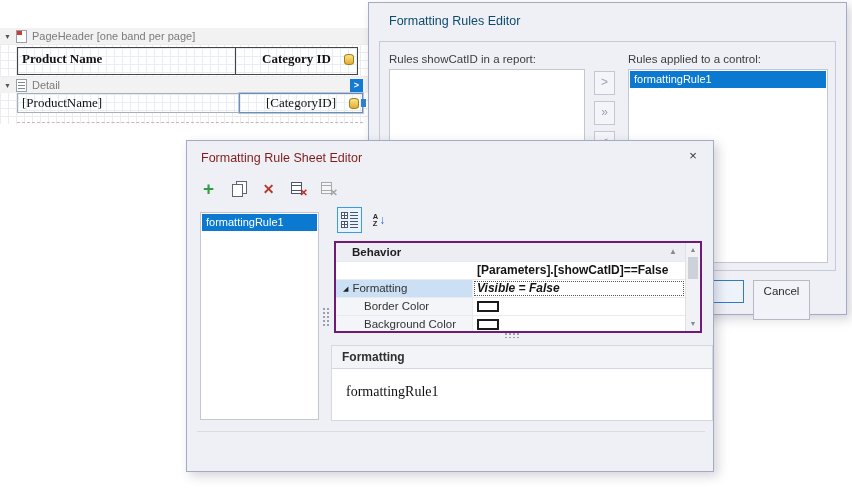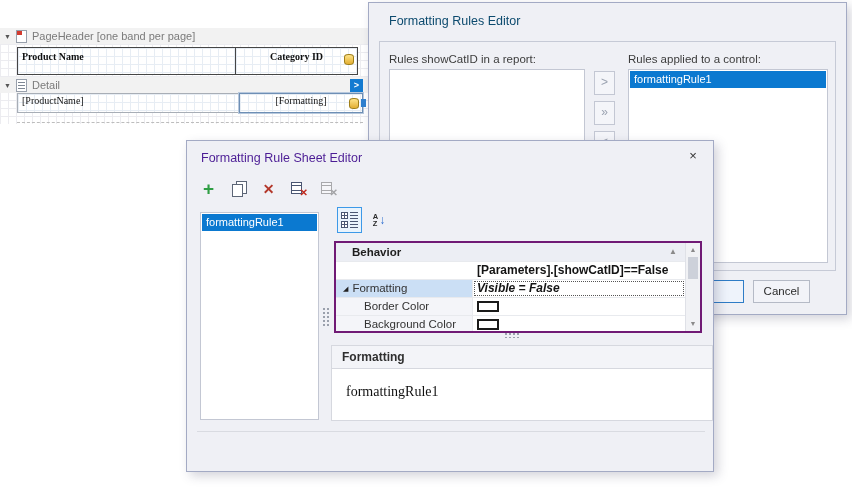--- a/index.html
+++ b/index.html
@@ -21,21 +21,21 @@
   .band-caption {
     position:absolute; left:0; width:368px; height:16px; background:#f2f2f2;
     display:flex; align-items:center; gap:5px; color:#7b7b7b; font-size:11px;
   }
   .band-caption .tri { font-size:7px; color:#555; margin-left:4px; }
   .band-icon { width:11px; height:13px; background:#fff; border:1px solid #98a0ac; position:relative; flex:0 0 auto; }
   .band-icon.pageheader::before { content:""; position:absolute; left:0; top:0; width:5px; height:4px; background:#d23b2f; }
   .band-icon.detail::before { content:""; position:absolute; left:1px; right:1px; top:2px; height:8px;
     background:repeating-linear-gradient(to bottom,#7e8794 0 1px,transparent 1px 3px); }
   .cell {
-    position:absolute; font-family:"Liberation Serif", serif; font-size:10px; color:#111;
+    position:absolute; font-family:"Liberation Serif", serif; font-size:13px; color:#111;
     background-image:
       linear-gradient(to right, #e7edf4 1px, transparent 1px),
       linear-gradient(to bottom, #e7edf4 1px, transparent 1px);
     background-size:8px 8px; background-color:#fff;
   }
   .hcell { top:47px; height:28px; border:1px solid #454545; font-weight:bold; padding-top:3px; }
   .hcell-product { left:17px; width:219px; padding-left:4px; }
   .hcell-category { left:235px; width:123px; text-align:center; }
   .dcell { top:93px; height:20px; padding-top:1px; }
   .dcell-product { left:17px; width:247px; border:1px solid #a8aeb6; padding-left:4px; }
@@ -67,25 +67,25 @@
   .re-list-left { left:20px; top:66px; width:196px; height:194px; }
   .re-list-right { left:259px; top:66px; width:200px; height:194px; }
   .list-item-selected { height:17px; background:#0b79d0; color:#fff; font-size:11px; line-height:17px; padding-left:4px; margin:1px; }
   .re-arrow {
     position:absolute; left:225px; width:21px; height:24px; background:#f4f5f9;
     border:1px solid #c3c7d3; color:#9aa2b0; font-size:12px; text-align:center; line-height:21px;
   }
   .re-arrow.r1 { top:68px; } .re-arrow.r2 { top:98px; } .re-arrow.r3 { top:128px; }
   .btn { background:#f2f3f8; border:1px solid #b5bac6; font-size:11.5px; color:#2b2b2b; text-align:center; font-family:"Liberation Sans",sans-serif; }
   .re-ok { position:absolute; left:318px; top:277px; width:57px; height:23px; background:#eef3fb; border:1px solid #2e7cc6; }
-  .re-cancel { position:absolute; left:384px; top:277px; width:57px; height:23px; line-height:21px; }
+  .re-cancel { position:absolute; left:384px; top:277px; width:57px; height:40px; line-height:21px; }
 
   
   .sheet-editor { left:186px; top:140px; width:528px; height:332px; z-index:20; }
-  .se-title { position:absolute; left:14px; top:10px; font-size:12.5px; color:#4c1d95; }
+  .se-title { position:absolute; left:14px; top:10px; font-size:12.5px; color:#7f1d1d; }
   .se-close { position:absolute; left:498px; top:7px; width:16px; height:16px; font-size:13px; color:#333; text-align:center; line-height:16px; cursor:default; }
   .se-toolbar { position:absolute; left:10px; top:36px; height:27px; display:flex; gap:7px; }
   .tb-btn { width:23px; height:23px; display:flex; align-items:center; justify-content:center; position:relative; }
   .ico-add { color:#2f9e44; font-size:19px; font-weight:bold; line-height:19px; }
   .ico-copy { position:relative; width:14px; height:15px; }
   .ico-copy::before { content:""; position:absolute; left:4px; top:0; width:9px; height:11px; background:#fff; border:1px solid #5c6576; }
   .ico-copy::after  { content:""; position:absolute; left:0; top:3px; width:9px; height:11px; background:#fff; border:1px solid #5c6576; }
   .ico-del { color:#b3372a; font-size:14px; font-weight:bold; }
   .ico-sheet { position:relative; width:15px; height:15px; }
   .ico-sheet .bars { position:absolute; left:0; top:1px; width:11px; height:12px; border:1px solid #4a5672; background:
@@ -162,21 +162,21 @@
       <span class="band-icon detail"></span>
       <span>Detail</span>
     </div>
     <div class="smart-tag">&gt;</div>
 
     <div class="cell dcell dcell-product">
       <span>[ProductName]</span>
       <span class="db-icon"></span>
     </div>
     <div class="cell dcell dcell-category">
-      <span>[Formatting]</span>
+      <span>[CategoryID]</span>
       <span class="db-icon"></span>
       <span class="sel-handle"></span>
     </div>
 
     <div class="dashed-line"></div>
   </div>
 
   <div class="dialog rules-editor">
     <div class="re-title">Formatting Rules Editor</div>
     <div class="re-panel"></div>

